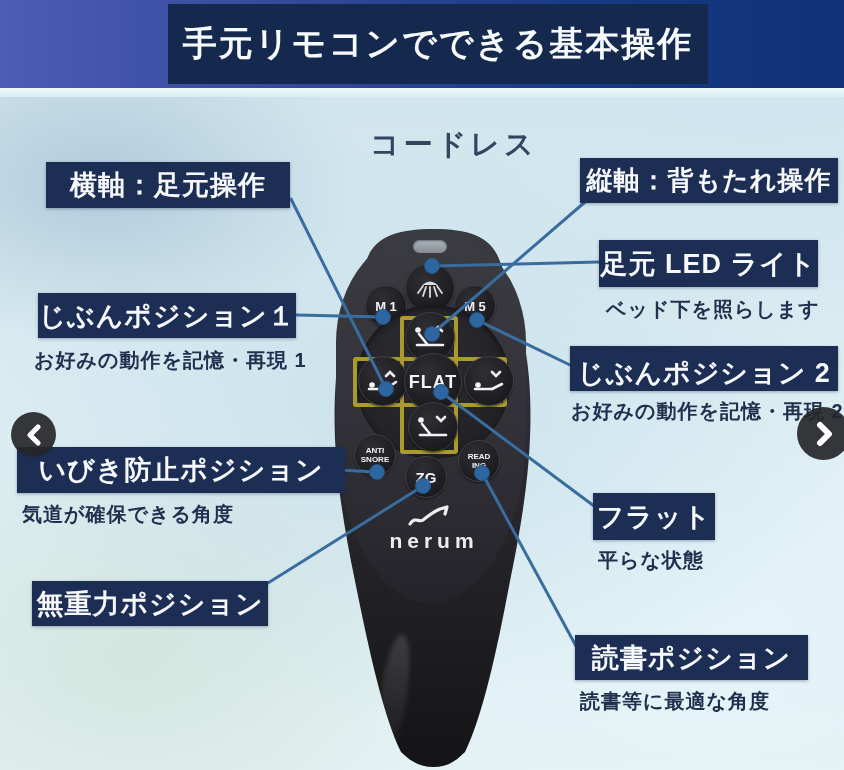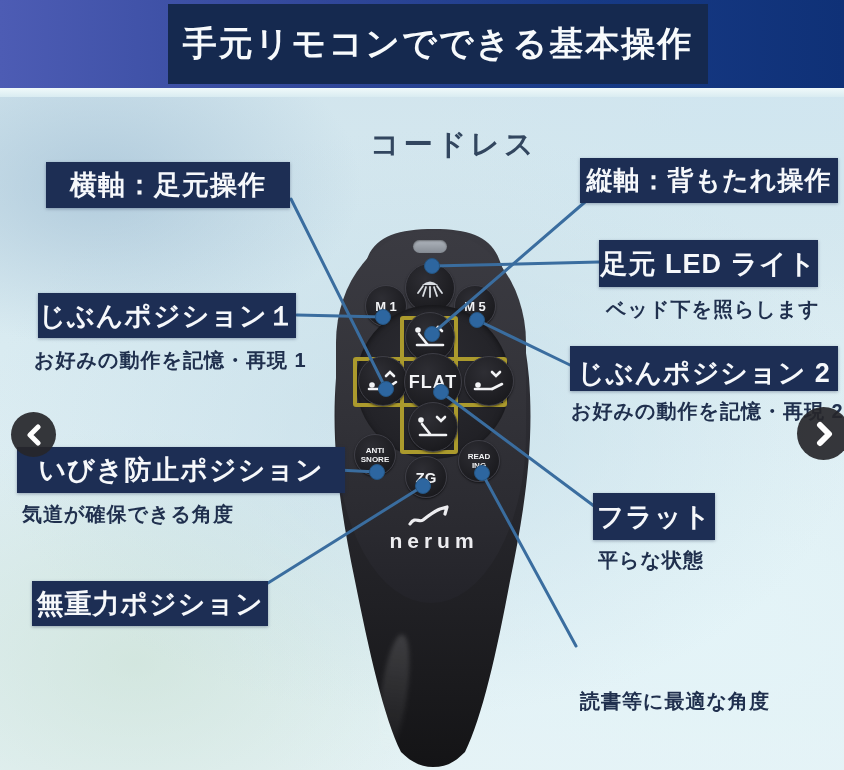--- a/index.html
+++ b/index.html
@@ -281,20 +281,23 @@
 
   <div class="tag" style="left:32px; top:581px; width:236px; height:45px;">
     <span>無重力ポジション</span>
   </div>
 
   <div class="tag" style="left:593px; top:493px; width:122px; height:47px;">
     <span>フラット</span>
   </div>
   <div class="sub" style="left:598px; top:547px;">平らな状態</div>
 
+  <div class="tag" style="left:575px; top:635px; width:233px; height:45px;">
+    <span>読書ポジション</span>
+  </div>
   <div class="sub" style="left:580px; top:688px;">読書等に最適な角度</div>
 
   <div class="nav-circle nav-prev">
     <svg width="18" height="22" viewBox="0 0 18 22">
       <polyline points="13,3 5,11 13,19" fill="none" stroke="#ffffff" stroke-width="5" stroke-linecap="round" stroke-linejoin="round"></polyline>
     </svg>
   </div>
   <div class="nav-circle nav-next">
     <svg width="20" height="26" viewBox="0 0 20 26">
       <polyline points="6,4 15,13 6,22" fill="none" stroke="#ffffff" stroke-width="6" stroke-linecap="round" stroke-linejoin="round"></polyline>

